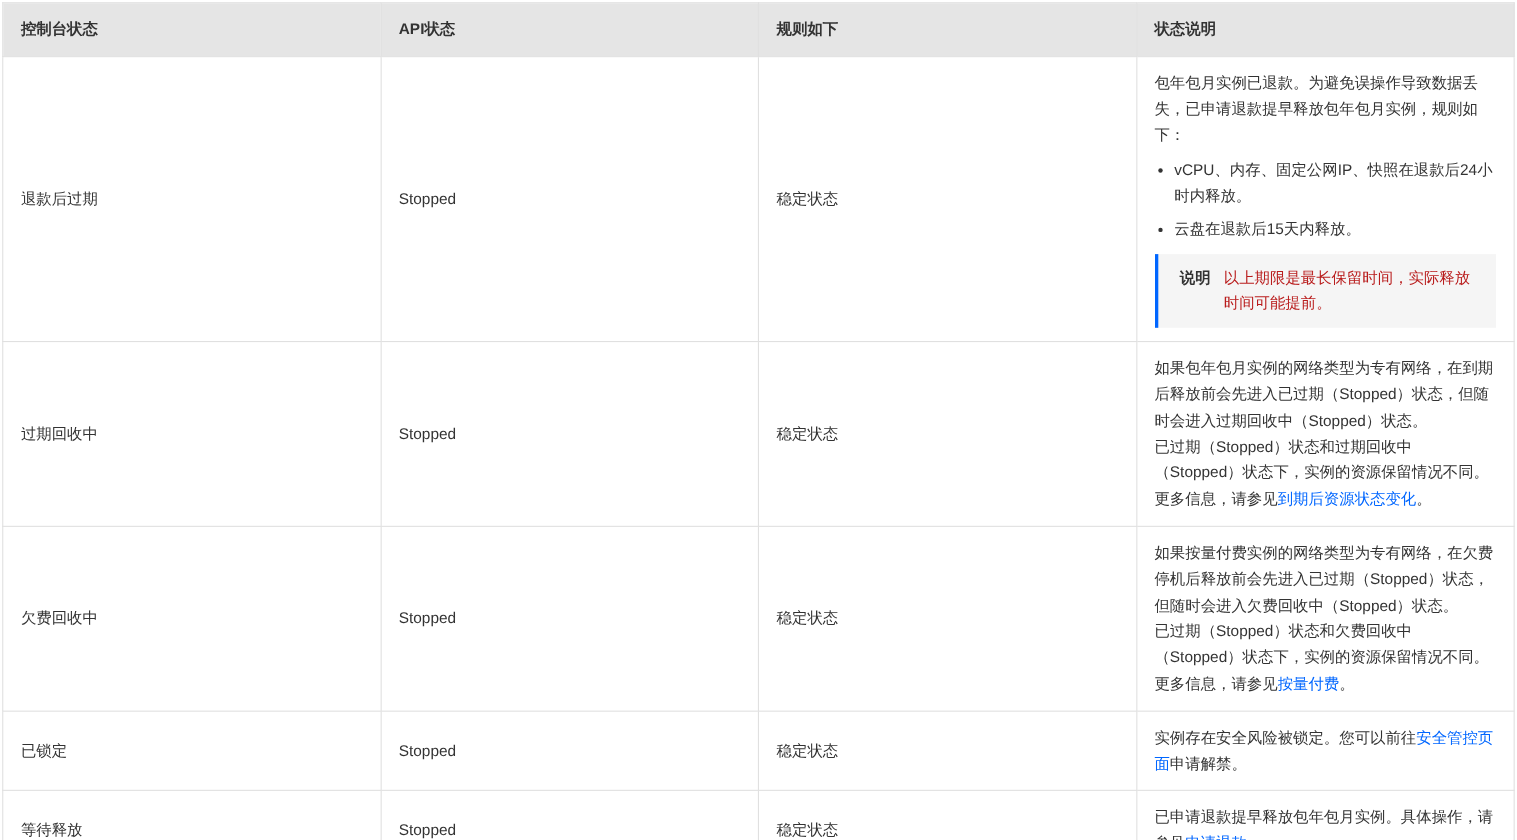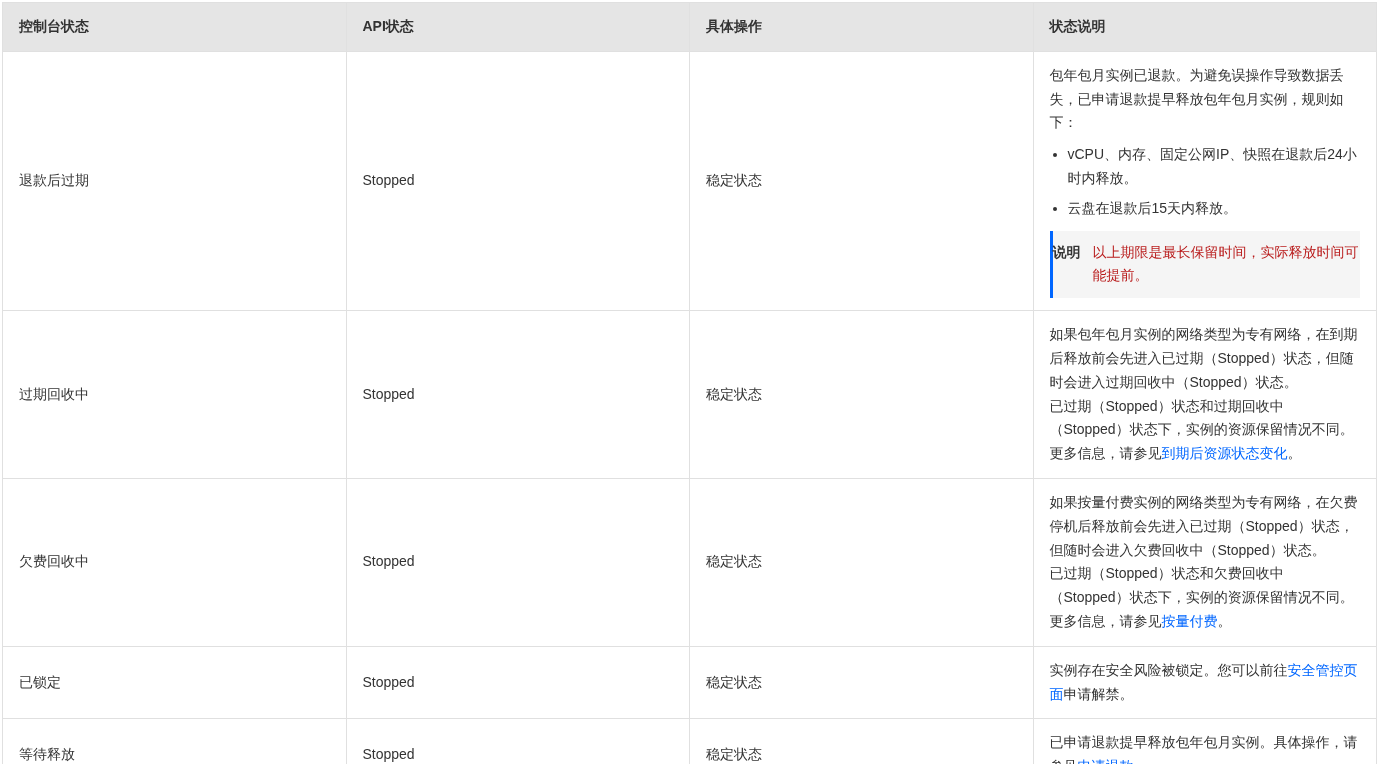--- a/index.html
+++ b/index.html
@@ -39,21 +39,21 @@
       padding-left: 18px;
       margin: 8px 0;
     }
     td ul li {
       margin: 6px 0;
       line-height: 1.7;
     }
     .note-box {
       border-left: 3px solid #0066ff;
       background: #f5f5f5;
-      padding: 10px 0;
+      padding: 10px 20px;
       margin-top: 10px;
       display: flex;
       gap: 12px;
     }
     .note-label {
       font-weight: 600;
       flex-shrink: 0;
     }
     .note-text {
       color: #b91c1c;
@@ -68,21 +68,21 @@
     }
   </style>
 </head>
 <body>
 
 <table>
   <thead>
     <tr>
       <th>控制台状态</th>
       <th>API状态</th>
-      <th>具体操作</th>
+      <th>规则如下</th>
       <th>状态说明</th>
     </tr>
   </thead>
   <tbody>
 
     <tr>
       <td>退款后过期</td>
       <td>Stopped</td>
       <td>稳定状态</td>
       <td>

